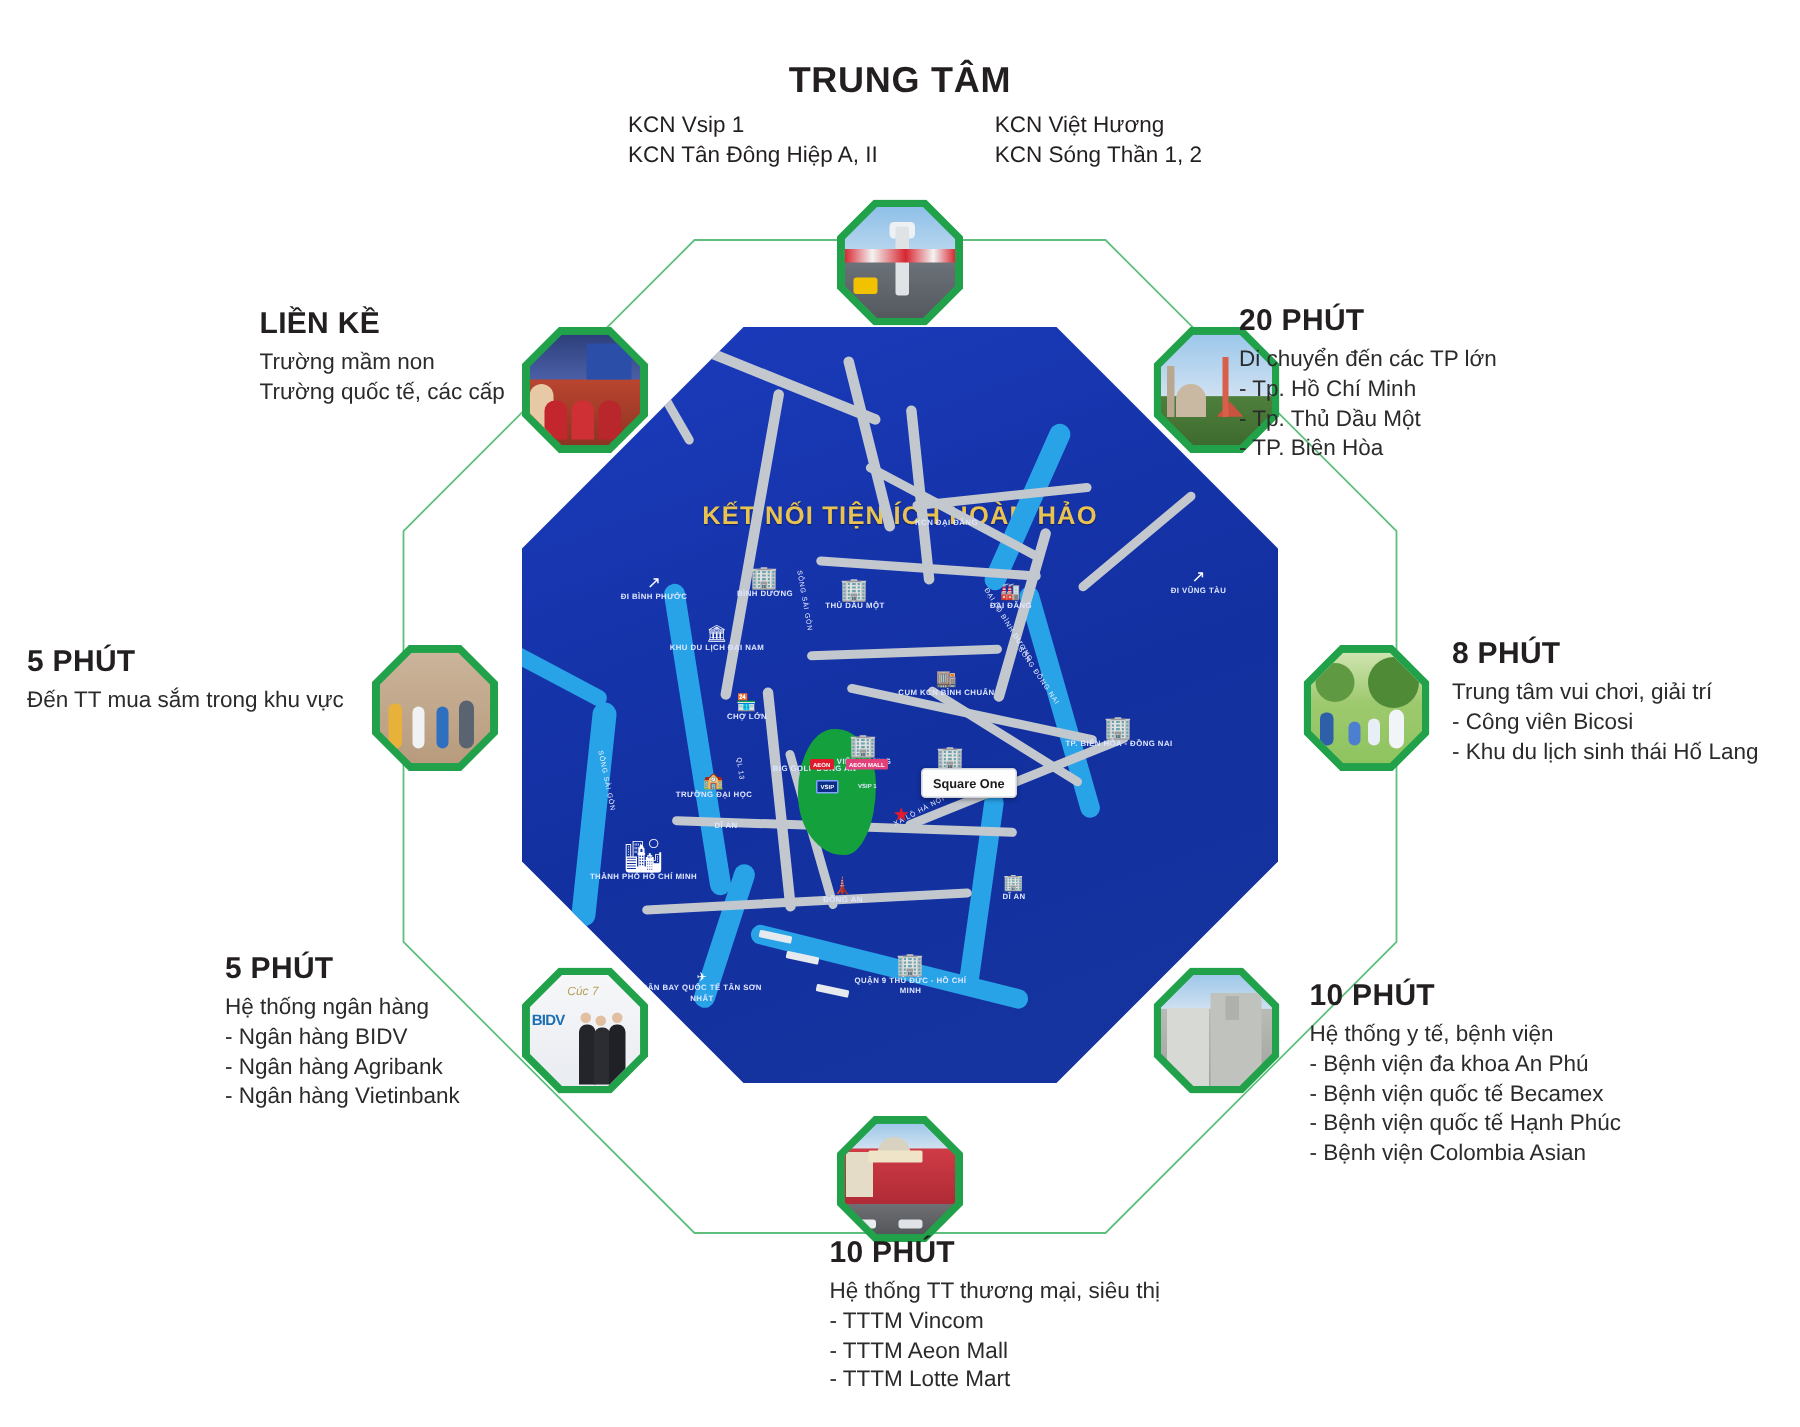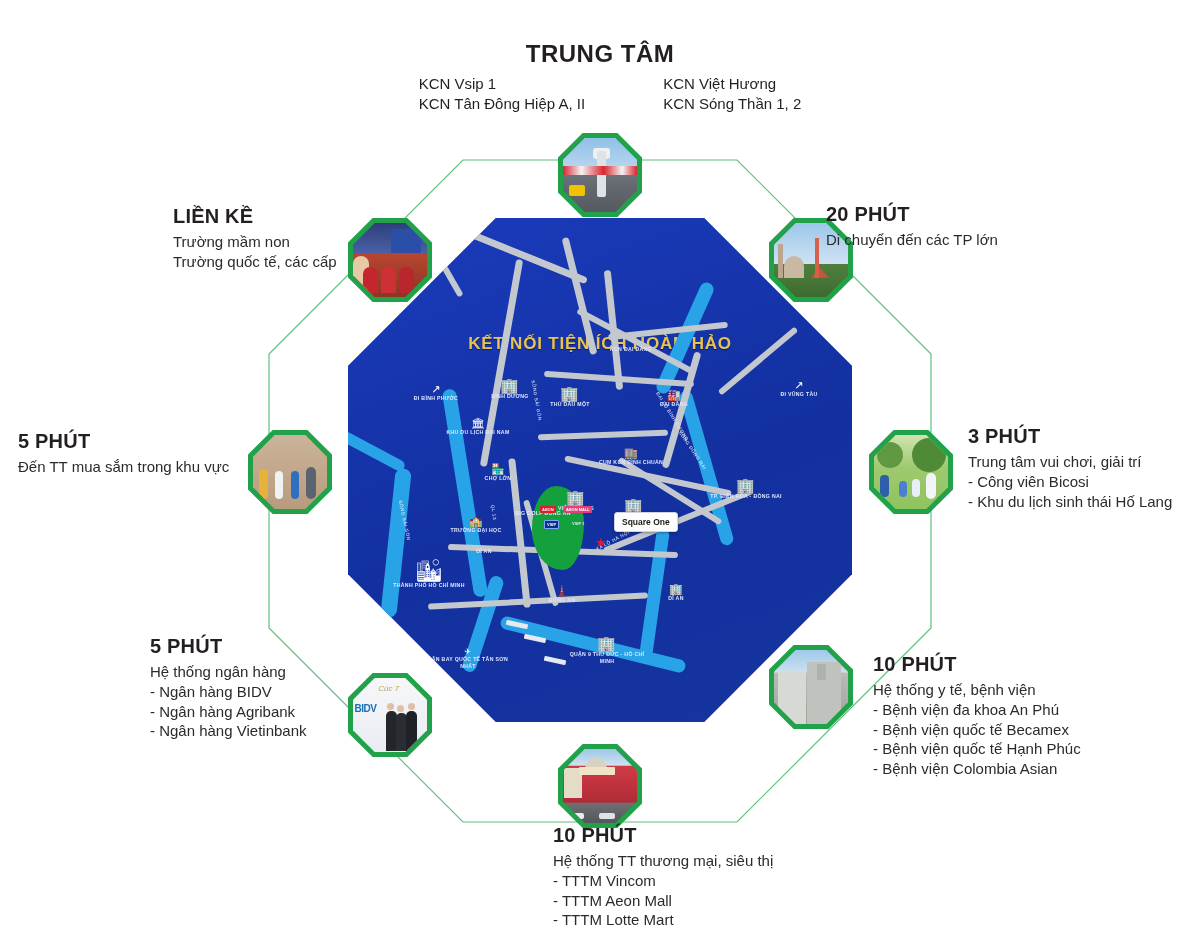--- a/index.html
+++ b/index.html
@@ -336,21 +336,21 @@
     <div class="inner">
         <div class="ph ph-mall">
           <div class="left"></div>
           <div class="crown"></div>
           <div class="sign"></div>
           <div class="car"></div>
           <div class="car2"></div>
         </div>
       </div>
   </div>
-  <div class="badge" style="left:348px;top:673px;">
+  <div class="badge" style="left:348px;top:645px;">
     <div class="inner">
         <div class="ph ph-bank">
       <span class="rib">Cúc 7</span>
       <span class="bidv">BIDV</span>
       <div class="h1"></div>
           <div class="h2"></div>
           <div class="h3"></div>
       <div class="s1"></div>
           <div class="s2"></div>
           <div class="s3"></div>
@@ -384,24 +384,29 @@
 
   <div class="blk" style="left:173px;top:205px;">
     <h3>LIỀN KỀ</h3>
     <p>Trường mầm non</p>
     <p>Trường quốc tế, các cấp</p>
   </div>
 
   <div class="blk" style="left:826px;top:203px;">
     <h3>20 PHÚT</h3>
     <p>Di chuyển đến các TP lớn</p>
+    <ul>
+      <li>- Tp. Hồ Chí Minh</li>
+      <li>- Tp. Thủ Dầu Một</li>
+      <li>- TP. Biên Hòa</li>
+    </ul>
   </div>
 
   <div class="blk" style="left:968px;top:425px;">
-    <h3>3 PHÚT</h3>
+    <h3>8 PHÚT</h3>
     <p>Trung tâm vui chơi, giải trí</p>
     <ul>
       <li>- Công viên Bicosi</li>
       <li>- Khu du lịch sinh thái Hố Lang</li>
     </ul>
   </div>
 
   <div class="blk" style="left:873px;top:653px;">
     <h3>10 PHÚT</h3>
     <p>Hệ thống y tế, bệnh viện</p>

